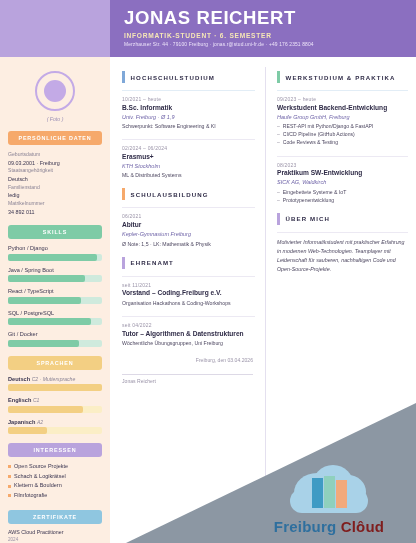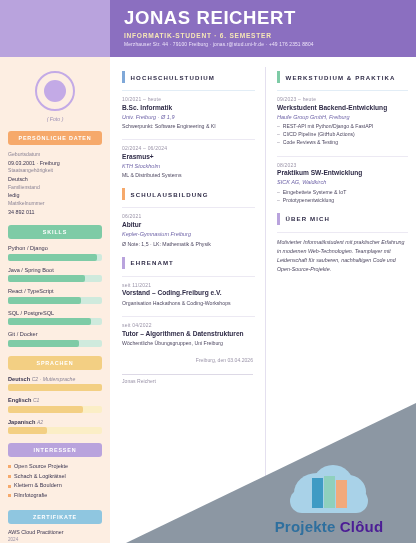--- a/index.html
+++ b/index.html
@@ -93,21 +93,21 @@
   .logo-mark{position:relative;width:90px;height:52px;margin:0 auto;}
   .c1{position:absolute;left:10px;top:8px;width:46px;height:40px;border-radius:50%;background:#a9d2e8;}
   .c2{position:absolute;left:28px;top:0px;width:42px;height:42px;border-radius:50%;background:#a9d2e8;}
   .c3{position:absolute;left:46px;top:10px;width:36px;height:34px;border-radius:50%;background:#a9d2e8;}
   .c4{position:absolute;left:6px;top:24px;width:78px;height:24px;border-radius:12px;background:#a9d2e8;}
   .b1{position:absolute;left:28px;top:13px;width:11px;height:30px;background:#3f9bc4;}
   .b2{position:absolute;left:40px;top:11px;width:11px;height:32px;background:#8fd0bd;}
   .b3{position:absolute;left:52px;top:15px;width:11px;height:28px;background:#f2a97b;}
   .logo-text{font-size:15px;font-weight:bold;margin-top:1px;letter-spacing:.2px;}
   .lt-a{color:#2e6f9e;}
-  .lt-b{color:#4c1d95;}
+  .lt-b{color:#7f1d1d;}
 </style>
 </head>
 <body>
 
 <div class="page">
 
   <div class="header">
     <div class="header-left"></div>
     <div class="header-body">
       <div class="name">JONAS REICHERT</div>
@@ -322,19 +322,19 @@
       <div class="logo-mark">
         <div class="c1"></div>
         <div class="c2"></div>
         <div class="c3"></div>
         <div class="c4"></div>
         <div class="b1"></div>
         <div class="b2"></div>
         <div class="b3"></div>
       </div>
       <div class="logo-text">
-        <span class="lt-a">Projekte</span>
+        <span class="lt-a">Freiburg</span>
         <span class="lt-b">Clôud</span>
       </div>
     </div>
   </div>
 
 </div>
 
 </body></html>

